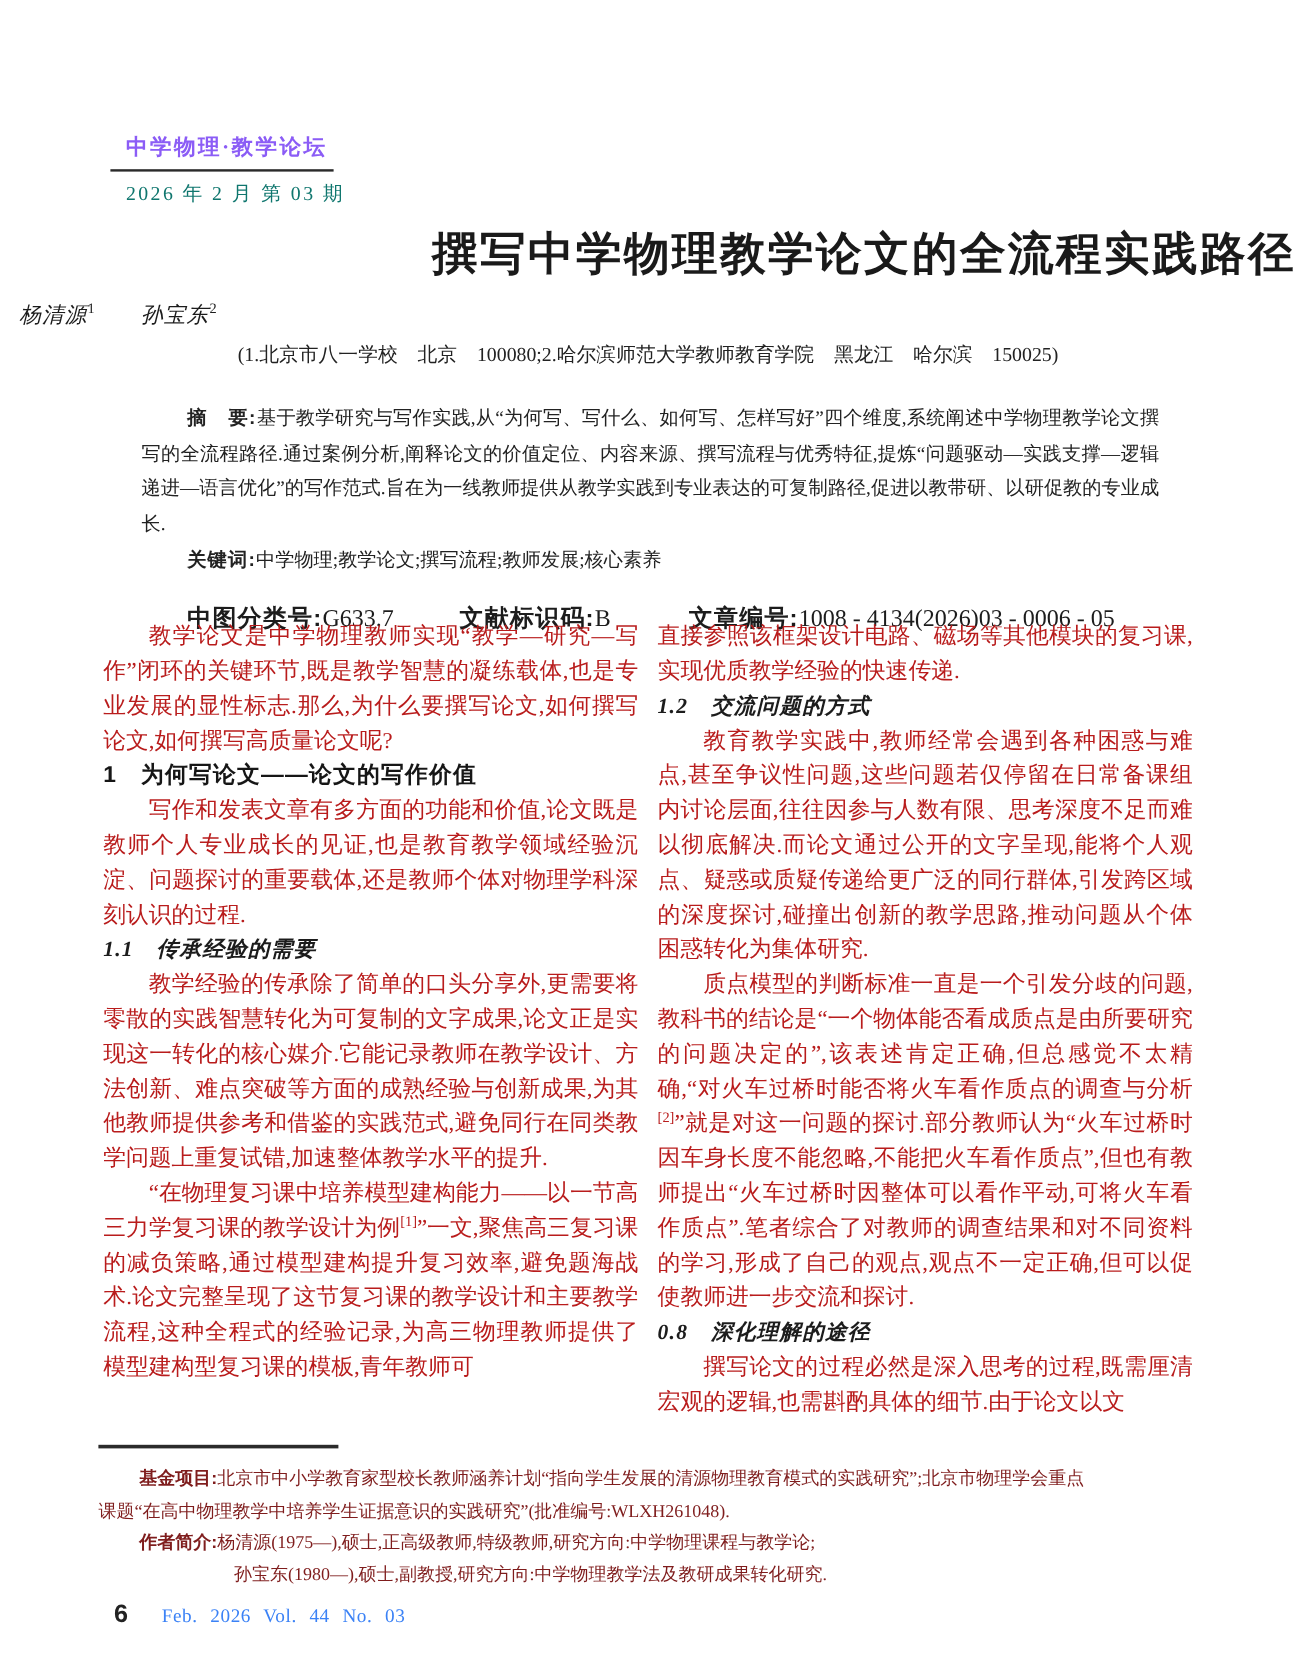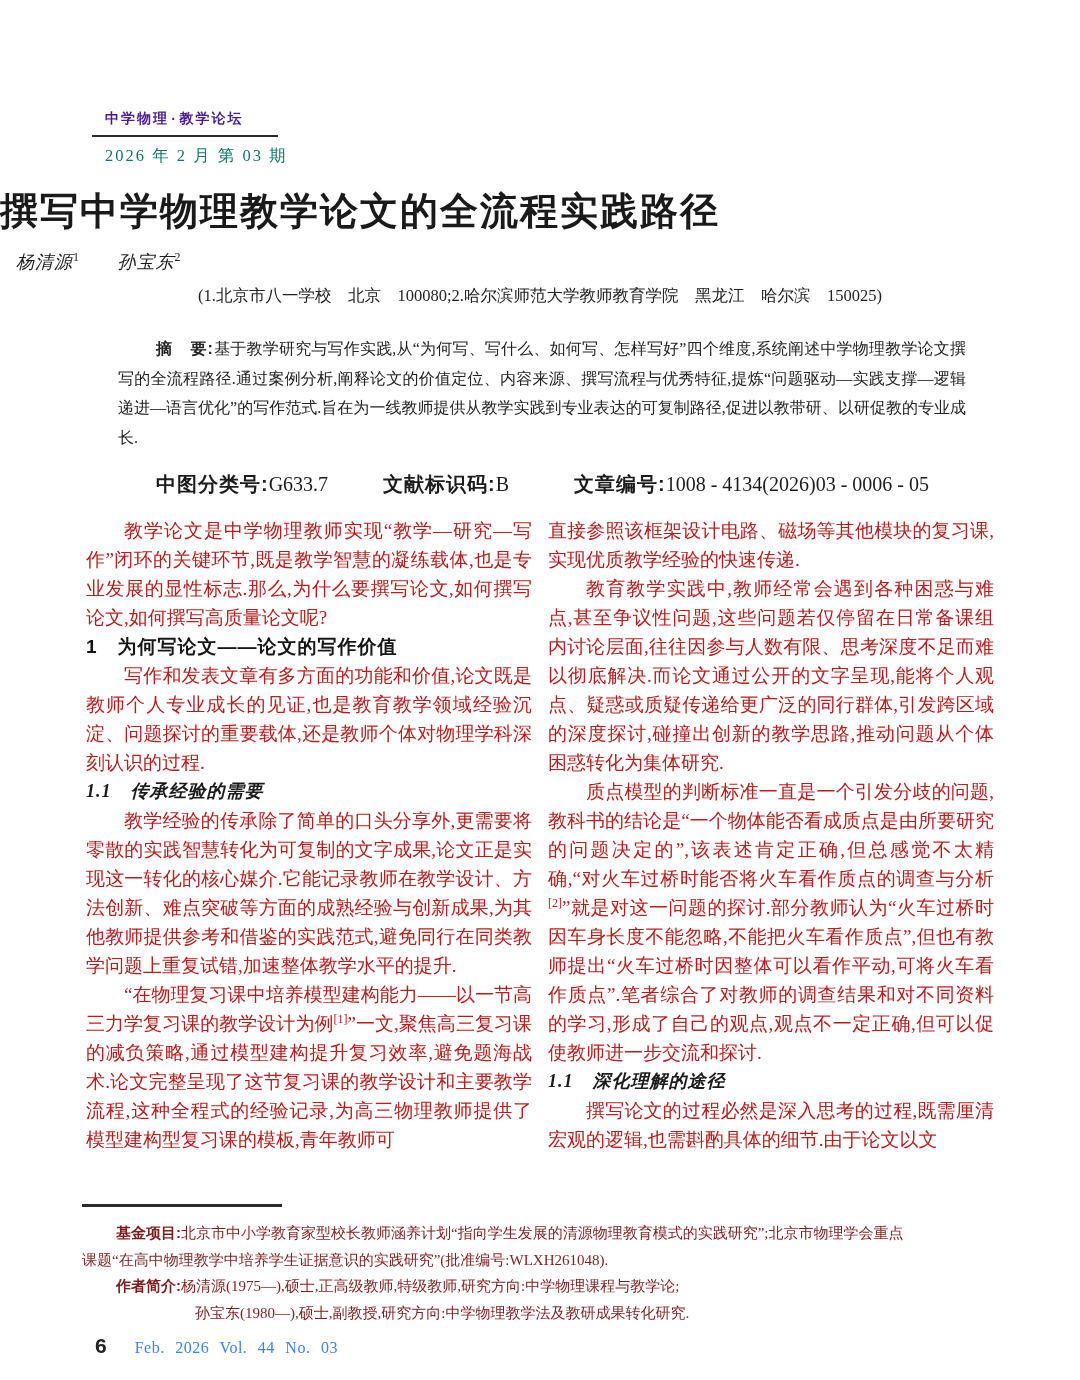--- a/index.html
+++ b/index.html
@@ -8,30 +8,30 @@
     width:1080px;height:1380px;
     margin:0 auto;
     background:#ffffff;
     color:#1c1c1c;
     font-family:"Liberation Serif","DejaVu Serif",serif;
     overflow:hidden;
   }
   
   .masthead{position:absolute;left:92px;top:110px;}
   .journal-name{
-    font-family:Liberation Mono, monospace;
-    font-weight:700;font-size:14px;letter-spacing:2px;
-    padding-left:13px;color:#4c1d95;
+    font-family:Liberation Serif, serif;
+    font-weight:700;font-size:18px;letter-spacing:2px;
+    padding-left:13px;color:#8b5cf6;
   }
   .masthead-rule{width:186px;height:2px;background:#2a2a2a;margin-top:7px;}
   .issue-line{font-size:16.5px;letter-spacing:2px;padding-left:13px;margin-top:8px;color:#0f766e;}
   
   .article-title{
     position:absolute;top:186px;left:0;width:100%;
-    text-align:left;margin:0;
+    text-align:right;margin:0;
     font-family:"Liberation Sans","DejaVu Sans",sans-serif;
     font-weight:700;font-size:38px;letter-spacing:2px;color:#1a1a1a;
   }
   .authors{
     position:absolute;top:250px;left:0;width:100%;
     text-align:left;font-size:18px;font-style:italic;letter-spacing:1px;
   }
   .author{margin:0 16px;}
   .authors sup{font-size:12px;font-style:normal;}
   .affiliation{
@@ -98,43 +98,45 @@
 
   <div class="authors">
     <span class="author"><span>杨清源</span><sup>1</sup></span>
     <span class="author"><span>孙宝东</span><sup>2</sup></span>
   </div>
 
   <div class="affiliation">(1.北京市八一学校　北京　100080;2.哈尔滨师范大学教师教育学院　黑龙江　哈尔滨　150025)</div>
 
   <div class="abstract-block">
     <p class="abs-p"><span class="lab">摘　要:</span><span>基于教学研究与写作实践,从“为何写、写什么、如何写、怎样写好”四个维度,系统阐述中学物理教学论文撰写的全流程路径.通过案例分析,阐释论文的价值定位、内容来源、撰写流程与优秀特征,提炼“问题驱动—实践支撑—逻辑递进—语言优化”的写作范式.旨在为一线教师提供从教学实践到专业表达的可复制路径,促进以教带研、以研促教的专业成长.</span></p>
+    <p class="kw-p"><span class="lab">关键词:</span><span>中学物理;教学论文;撰写流程;教师发展;核心素养</span></p>
     <div class="metarow">
       <span class="m1"><span class="lab">中图分类号:</span><span>G633.7</span></span>
       <span class="m2"><span class="lab">文献标识码:</span><span>B</span></span>
       <span class="m3"><span class="lab">文章编号:</span><span>1008 - 4134(2026)03 - 0006 - 05</span></span>
     </div>
   </div>
 
   <div class="columns">
 
     <div class="col">
       <p class="indent">教学论文是中学物理教师实现“教学—研究—写作”闭环的关键环节,既是教学智慧的凝练载体,也是专业发展的显性标志.那么,为什么要撰写论文,如何撰写论文,如何撰写高质量论文呢?</p>
       <h2 class="h-num">1　为何写论文——论文的写作价值</h2>
       <p class="indent">写作和发表文章有多方面的功能和价值,论文既是教师个人专业成长的见证,也是教育教学领域经验沉淀、问题探讨的重要载体,还是教师个体对物理学科深刻认识的过程.</p>
       <h3 class="h-sub">1.1　传承经验的需要</h3>
       <p class="indent">教学经验的传承除了简单的口头分享外,更需要将零散的实践智慧转化为可复制的文字成果,论文正是实现这一转化的核心媒介.它能记录教师在教学设计、方法创新、难点突破等方面的成熟经验与创新成果,为其他教师提供参考和借鉴的实践范式,避免同行在同类教学问题上重复试错,加速整体教学水平的提升.</p>
       <p class="indent"><span>“在物理复习课中培养模型建构能力——以一节高三力学复习课的教学设计为例</span><sup>[1]</sup><span>”一文,聚焦高三复习课的减负策略,通过模型建构提升复习效率,避免题海战术.论文完整呈现了这节复习课的教学设计和主要教学流程,这种全程式的经验记录,为高三物理教师提供了模型建构型复习课的模板,青年教师可</span></p>
     </div>
 
     <div class="col">
       <p>直接参照该框架设计电路、磁场等其他模块的复习课,实现优质教学经验的快速传递.</p>
+      <h3 class="h-sub">1.2　交流问题的方式</h3>
       <p class="indent">教育教学实践中,教师经常会遇到各种困惑与难点,甚至争议性问题,这些问题若仅停留在日常备课组内讨论层面,往往因参与人数有限、思考深度不足而难以彻底解决.而论文通过公开的文字呈现,能将个人观点、疑惑或质疑传递给更广泛的同行群体,引发跨区域的深度探讨,碰撞出创新的教学思路,推动问题从个体困惑转化为集体研究.</p>
       <p class="indent"><span>质点模型的判断标准一直是一个引发分歧的问题,教科书的结论是“一个物体能否看成质点是由所要研究的问题决定的”,该表述肯定正确,但总感觉不太精确,“对火车过桥时能否将火车看作质点的调查与分析</span><sup>[2]</sup><span>”就是对这一问题的探讨.部分教师认为“火车过桥时因车身长度不能忽略,不能把火车看作质点”,但也有教师提出“火车过桥时因整体可以看作平动,可将火车看作质点”.笔者综合了对教师的调查结果和对不同资料的学习,形成了自己的观点,观点不一定正确,但可以促使教师进一步交流和探讨.</span></p>
-      <h3 class="h-sub">1.1　深化理解的途径</h3>
+      <h3 class="h-sub">0.8　深化理解的途径</h3>
       <p class="indent">撰写论文的过程必然是深入思考的过程,既需厘清宏观的逻辑,也需斟酌具体的细节.由于论文以文</p>
     </div>
 
   </div>
 
   <div class="footnote">
     <div class="fn-rule"></div>
     <div class="fn-line fn-indent"><span class="lab">基金项目:</span><span>北京市中小学教育家型校长教师涵养计划“指向学生发展的清源物理教育模式的实践研究”;北京市物理学会重点</span></div>
     <div class="fn-line">课题“在高中物理教学中培养学生证据意识的实践研究”(批准编号:WLXH261048).</div>
     <div class="fn-line fn-indent"><span class="lab">作者简介:</span><span>杨清源(1975—),硕士,正高级教师,特级教师,研究方向:中学物理课程与教学论;</span></div>

